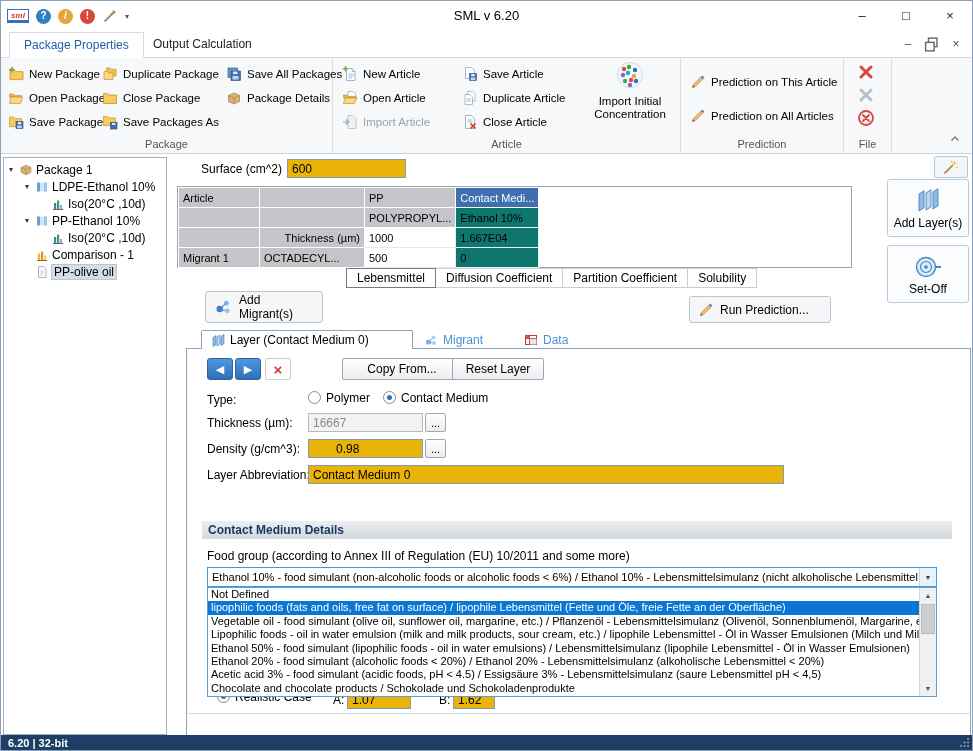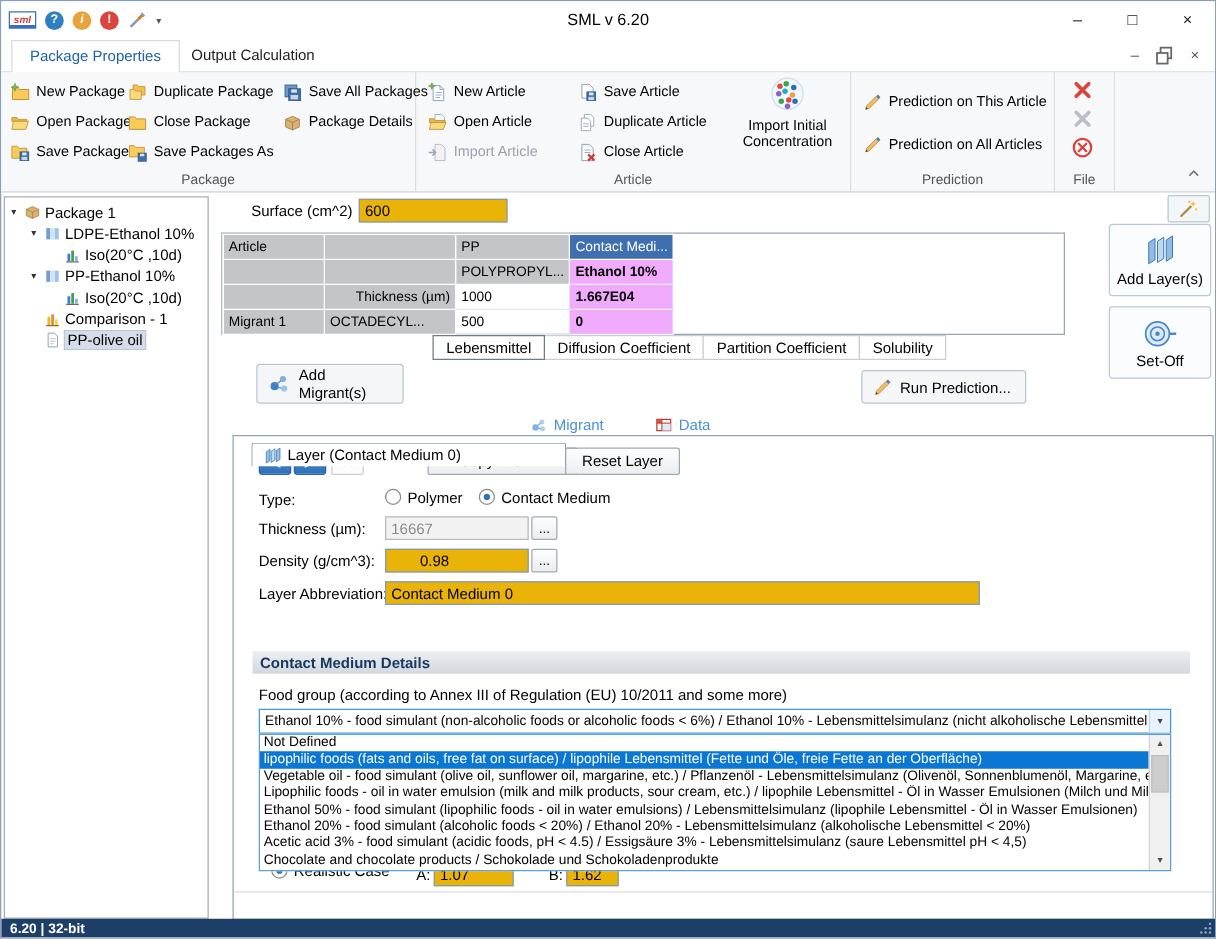--- a/index.html
+++ b/index.html
@@ -57,21 +57,21 @@
   .wand-btn { position:absolute; left:933px; top:155px; width:34px; height:22px; background:#f3f6f9;
               border:1px solid #b5c7d8; border-radius:2px; display:flex; align-items:center; justify-content:center; }
 
   
   .grid { position:absolute; left:176px; top:185px; width:675px; height:82px; background:#fff; border:1px solid #9aa5b1; }
   .grid table { border-collapse:collapse; table-layout:fixed; }
   .grid td { height:20px; font-size:11px; padding:0 4px; white-space:nowrap; overflow:hidden; border:1px solid #e3e8ee; }
   td.gray { background:#c3c5c8; border-color:#fff; }
   td.grayr { background:#c3c5c8; border-color:#fff; text-align:right; }
   td.hdrblue { background:#3f6fae; color:#fff; border-color:#fff; }
-  td.blue { background:#f0abfc; border-color:#e9f2fa;font-weight:bold; }
+  td.blue { background:#0f766e; border-color:#e9f2fa; }
 
   
   .side-btn { position:absolute; left:886px; width:82px; height:58px; background:#fbfcfd; border:1px solid #b7c9da;
               border-radius:3px; display:flex; flex-direction:column; align-items:center; justify-content:center; gap:2px; font-size:12px; }
 
   
   .vtabs { position:absolute; left:345px; top:267px; display:flex; }
   .vtab { height:20px; line-height:18px; padding:0 10px; font-size:12px; border:1px solid #c9ced4; margin-right:-1px; background:#fff; }
   .vtab.active { border-color:#6f7b88; position:relative; z-index:2; }
 
@@ -488,30 +488,30 @@
 
   <div class="act-btn" style="left:204px; top:290px; width:118px; height:32px;">
     <svg width="20" height="20" viewBox="0 0 20 20">
       <circle cx="6" cy="12" r="3.4" fill="#3f81c9"></circle>
         <circle cx="13" cy="6" r="2.6" fill="#7fb2e5"></circle>
         <circle cx="14" cy="14" r="2.6" fill="#9cc4ec"></circle>
       <path d="M8 10l3.5-2.7M9 13l2.6.7" stroke="#5a8fc9" stroke-width="1.2"></path>
     </svg>
     <span>Add Migrant(s)</span>
   </div>
-  <div class="act-btn" style="left:688px; top:295px; width:132px; height:27px;">
+  <div class="act-btn" style="left:688px; top:295px; width:142px; height:27px;">
     <svg width="16" height="16" viewBox="0 0 16 16">
       <path d="M2.5 13.5l2.8-.7L13 5.1 10.9 3 3.2 10.7z" fill="#f2b96a" stroke="#b9863c" stroke-width="0.6"></path>
       <path d="M10.9 3l2.1 2.1 1.4-1.4-2.1-2.1z" fill="#4a7fc1"></path>
       <path d="M2.5 13.5l.5-1.9 1.4 1.4z" fill="#444"></path>
     </svg>
     <span>Run Prediction...</span>
   </div>
 
-  <div class="stab active" style="left:200px; width:252px;margin-top:24px;">
+  <div class="stab active" style="left:200px; width:212px;">
     <svg width="14" height="14" viewBox="0 0 14 14">
       <path d="M2 4.5l3-2v9l-3 2z" fill="#8fbde8" stroke="#3f77b5" stroke-width="0.6"></path>
       <path d="M6 4l3-2v9l-3 2z" fill="#bcd8f2" stroke="#3f77b5" stroke-width="0.6"></path>
       <path d="M10 3.5l3-2v9l-3 2z" fill="#8fbde8" stroke="#3f77b5" stroke-width="0.6"></path>
     </svg>
     <span>Layer (Contact Medium 0)</span>
   </div>
   <div class="stab idle" style="left:414px; width:98px;">
     <svg width="14" height="14" viewBox="0 0 14 14">
       <circle cx="4.5" cy="9" r="2.6" fill="#7fb2e5"></circle>

